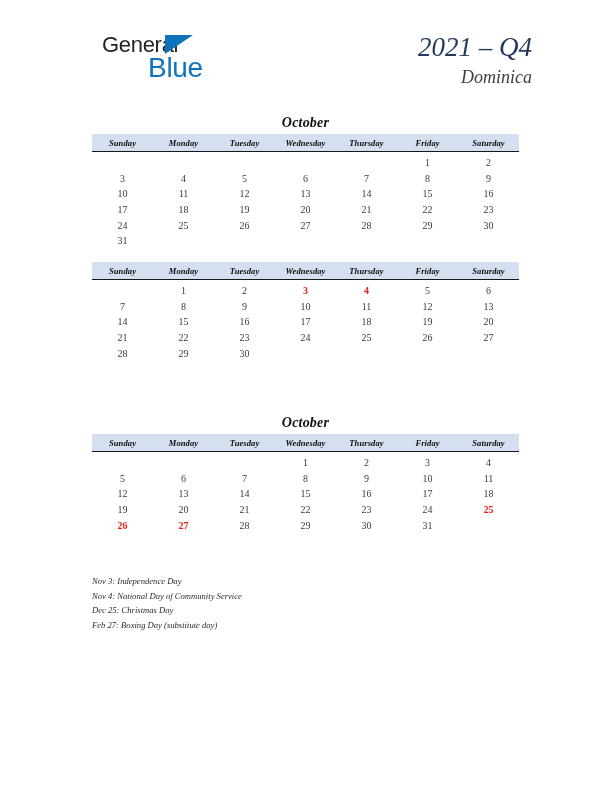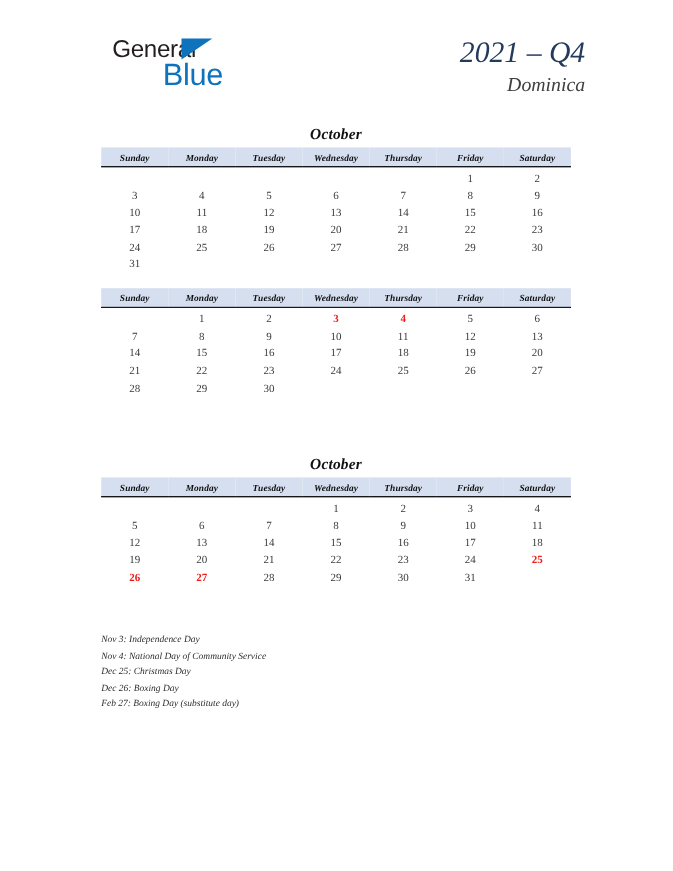--- a/index.html
+++ b/index.html
@@ -380,15 +380,14 @@
           <td class="blank">&nbsp;</td>
         </tr>
       </tbody>
   </table>
 </div>
 
 <div id="holiday-legend">
     <div class="legend-item">Nov 3: Independence Day</div>
     <div class="legend-item">Nov 4: National Day of Community Service</div>
     <div class="legend-item">Dec 25: Christmas Day</div>
-    <div class="legend-item">Dec 26: Boxing Day</div>
     <div class="legend-item">Feb 27: Boxing Day (substitute day)</div>
   </div>
 
 </body></html>

